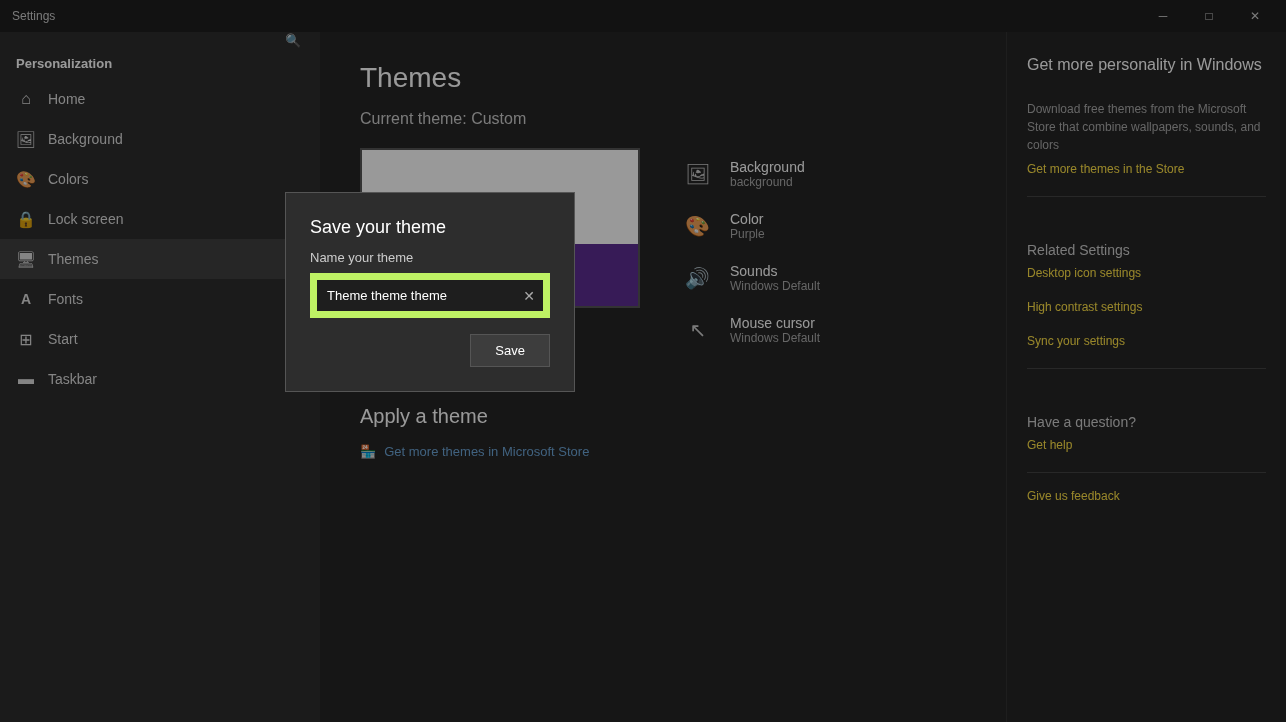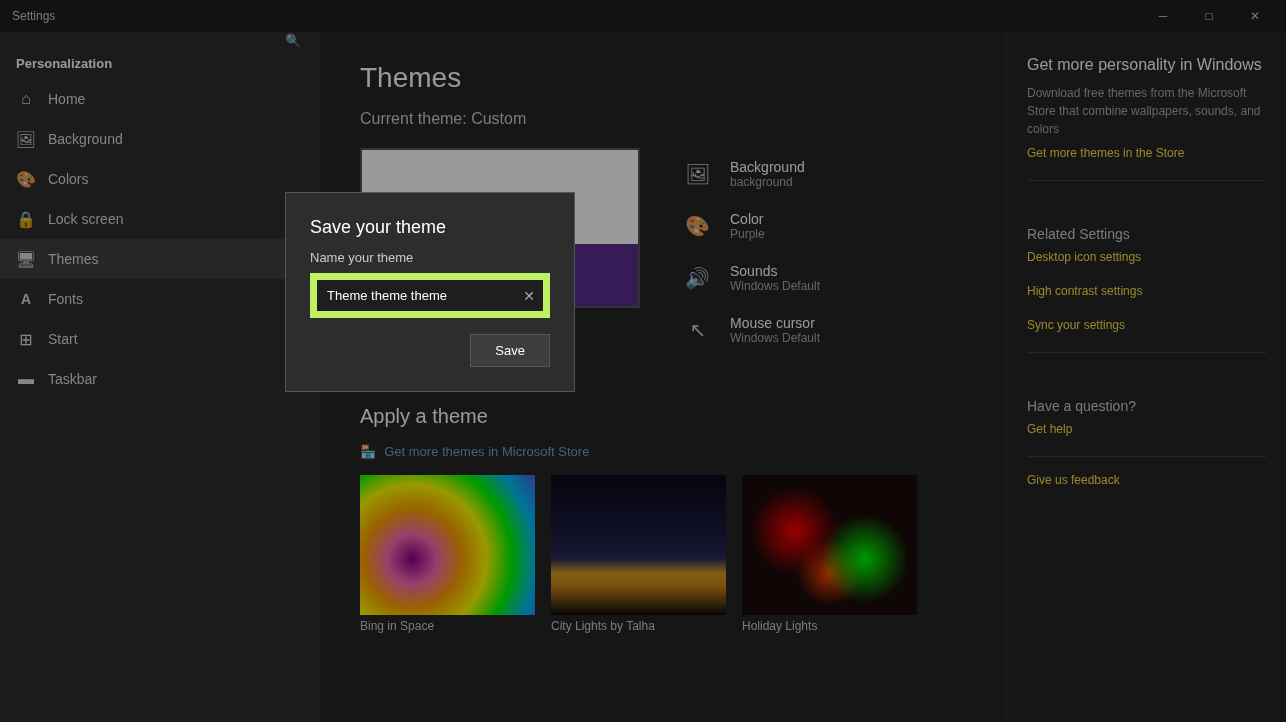--- a/index.html
+++ b/index.html
@@ -227,21 +227,21 @@
     .right-panel {
       width: 280px;
       background: #252525;
       padding: 24px 20px;
       border-left: 1px solid #333;
       flex-shrink: 0;
     }
     .right-section-title {
       font-size: 16px;
       font-weight: 400;
-      margin-bottom: 10px;
+      margin-bottom: 26px;
       color: #fff;
     }
     .right-description {
       font-size: 12px;
       color: #aaa;
       line-height: 1.5;
       margin-bottom: 8px;
     }
     .right-link {
       color: #fde047;
@@ -428,34 +428,20 @@
           </div>
         </div>
       </div>
     </div>
 
     <div class="section-title">Apply a theme</div>
     <div class="store-link">
       <span>🏪</span>
       <span>Get more themes in Microsoft Store</span>
     </div>
-    <div class="theme-grid">
-      <div class="theme-card">
-        <div class="thumb-bing"></div>
-        <div class="theme-name">Bing in Space</div>
-      </div>
-      <div class="theme-card">
-        <div class="thumb-city"></div>
-        <div class="theme-name">City Lights by Talha</div>
-      </div>
-      <div class="theme-card">
-        <div class="thumb-holiday"></div>
-        <div class="theme-name">Holiday Lights</div>
-      </div>
-    </div>
   </div>
 
   <div class="right-panel">
     <div class="right-section-title">Get more personality in Windows</div>
     <div class="right-description">Download free themes from the Microsoft Store that combine wallpapers, sounds, and colors</div>
     <a class="right-link">Get more themes in the Store</a>
 
     <div class="right-divider"></div>
 
     <div class="related-label">Related Settings</div>

